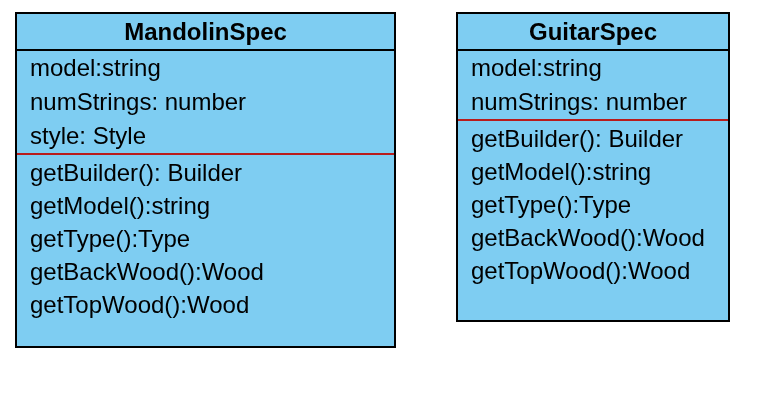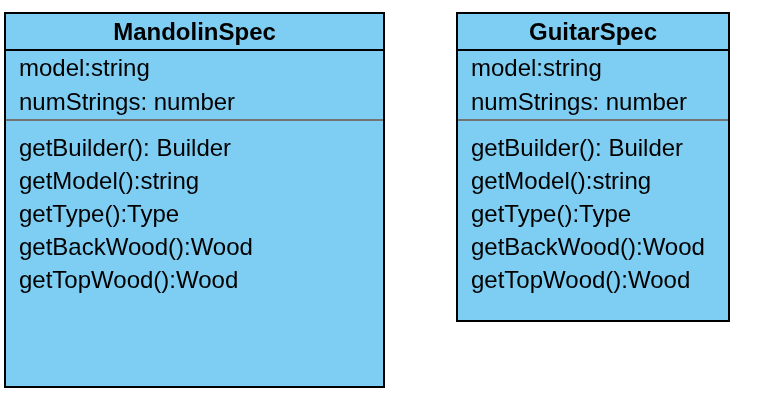--- a/index.html
+++ b/index.html
@@ -17,24 +17,24 @@
     background: #ffffff;
   }
   .class-box {
     position: absolute;
     background: #7ECDF2;
     border: 2px solid #000000;
     display: flex;
     flex-direction: column;
   }
   .class-box.box-left {
-    left: 4px;
+    left: 15px;
     top: 12px;
     width: 381px;
-    height: 376px;
+    height: 336px;
   }
   .class-box.box-right {
     left: 456px;
     top: 12px;
     width: 274px;
     height: 310px;
   }
   .class-title {
     height: 37px;
     line-height: 35px;
@@ -44,43 +44,44 @@
     font-size: 24px;
     flex: 0 0 auto;
   }
   .compartment {
     flex: 0 0 auto;
     padding-left: 13px;
     padding-right: 4px;
     overflow: hidden;
   }
   .compartment.attrs {
-    border-bottom: 2px solid #737373;
+    border-bottom: 2px solid #b91c1c;
   }
   .compartment.methods {
     flex: 1 1 auto;
-    padding-top: 10px;
+    padding-top: 1px;
   }
   .member-row {
     font-size: 24px;
     white-space: nowrap;
   }
   .attrs .member-row { line-height: 34px; }
   .methods .member-row { line-height: 33px; }
 </style>
 </head>
 <body>
 
 <div class="canvas">
 
   <div class="class-box box-left">
     <div class="class-title">MandolinSpec</div>
     <div class="compartment attrs">
         <div class="member-row">model:string</div>
         <div class="member-row">numStrings: number</div>
+        <div class="member-row">style: Style</div>
       </div>
     <div class="compartment methods">
         <div class="member-row">getBuilder(): Builder</div>
         <div class="member-row">getModel():string</div>
         <div class="member-row">getType():Type</div>
         <div class="member-row">getBackWood():Wood</div>
         <div class="member-row">getTopWood():Wood</div>
       </div>
   </div>
 

